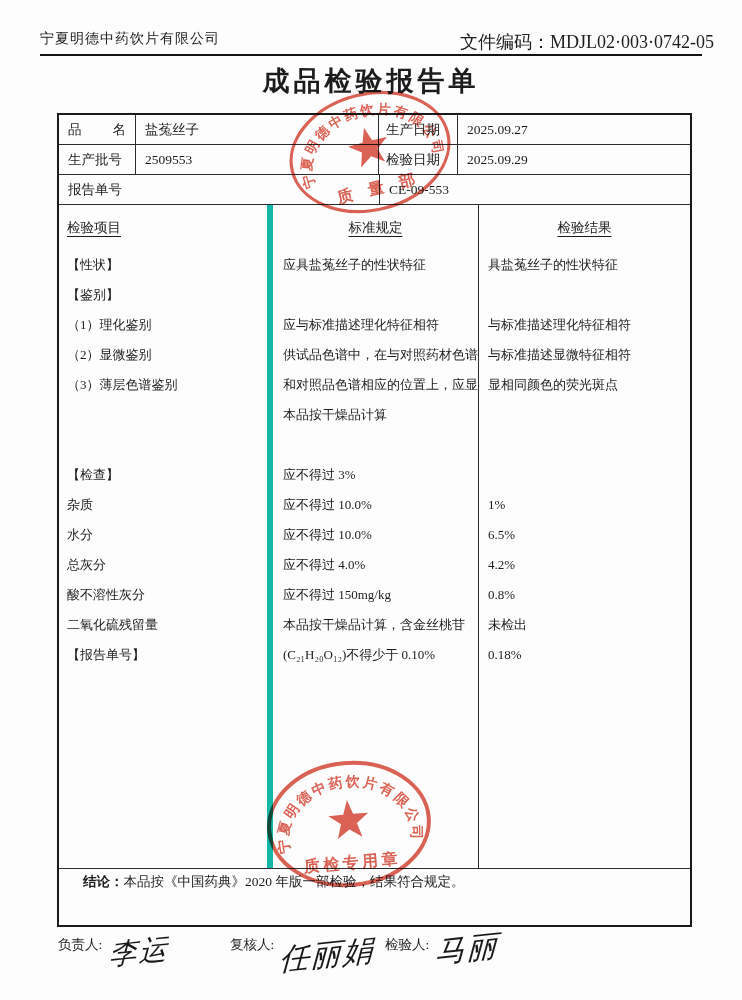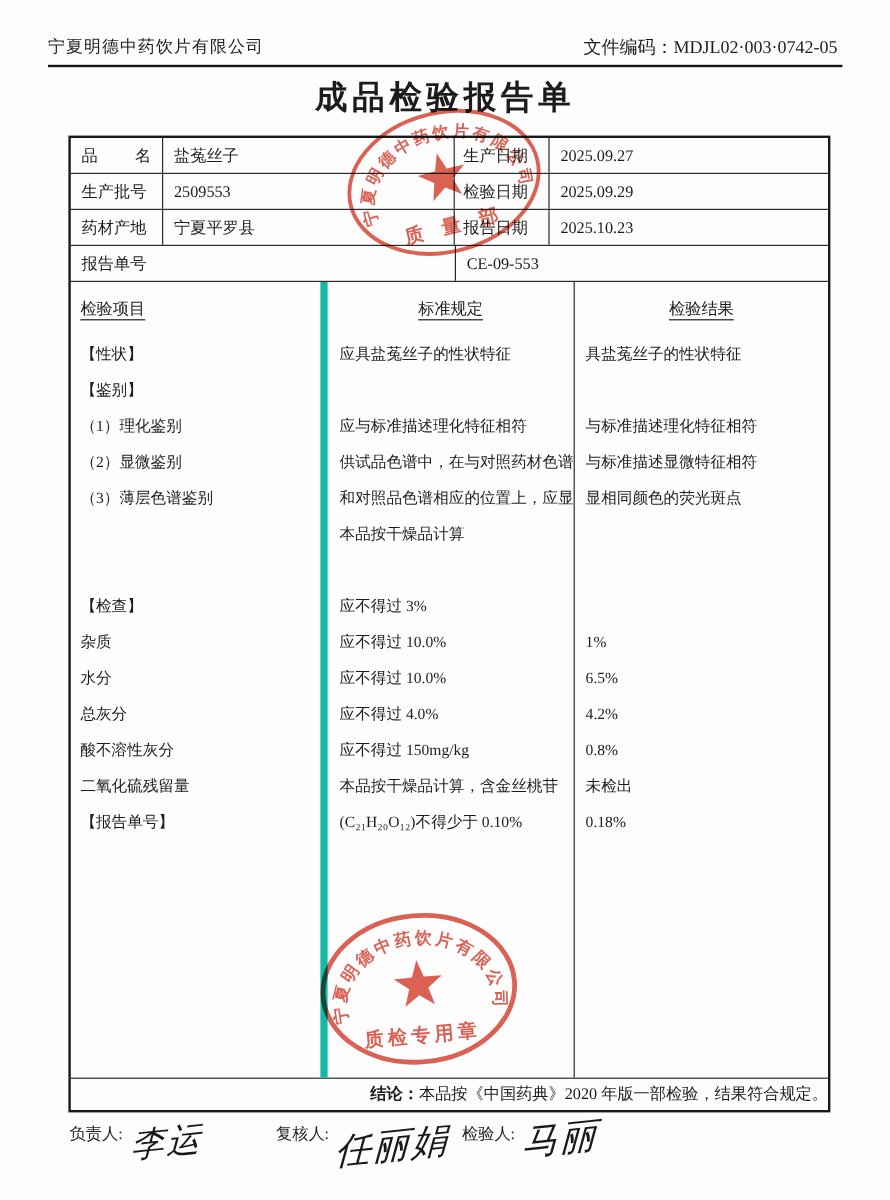--- a/index.html
+++ b/index.html
@@ -3,21 +3,21 @@
 <meta charset="utf-8">
 <style>
   html,body{margin:0;padding:0;}
   body{
     width:742px;height:1000px;position:relative;background:#fdfdfd;
     font-family:"Liberation Serif","DejaVu Serif",serif;color:#1c1c1c;
     overflow:hidden;
   }
   
   .hdr-left{position:absolute;left:40px;top:30px;font-size:14px;letter-spacing:1px;}
-  .hdr-right{position:absolute;right:44px;top:30px;font-size:15px;}
+  .hdr-right{position:absolute;right:28px;top:30px;font-size:18px;}
   .hdr-rule{position:absolute;left:40px;top:54px;width:662px;height:2px;background:#141414;}
   .doc-title{position:absolute;left:0;top:63px;width:742px;text-align:center;
     font-size:27px;font-weight:700;letter-spacing:4px;}
   
   .doc-table{position:absolute;left:57px;top:113px;width:635px;height:814px;
     border:2px solid #1a1a1a;box-sizing:border-box;background:transparent;}
   
   .info-row{display:flex;height:30px;border-bottom:1px solid #2b2b2b;box-sizing:border-box;}
   .info-row .cell{box-sizing:border-box;font-size:13.5px;line-height:29px;overflow:hidden;}
   .cl1{width:77px;border-right:1px solid #2b2b2b;padding:0 9px;}
@@ -36,21 +36,21 @@
   .mhead span{text-decoration:underline;text-underline-offset:4px;}
   .mh-left{padding-left:8px;text-align:left;}
   .mh-center{text-align:center;}
   .tlines{font-size:13px;}
   .tlines .tline{height:30px;line-height:30px;white-space:nowrap;}
   .mcol1 .tline{padding-left:8px;}
   .mcol2 .tline{padding-left:10px;}
   .mcol3 .tline{padding-left:9px;}
   
   .concl-row{height:26px;border-top:1px solid #2b2b2b;box-sizing:border-box;
-    line-height:25px;font-size:13.5px;padding-left:8px;white-space:nowrap;text-align:right;}
+    line-height:25px;font-size:13.5px;padding-left:24px;white-space:nowrap;}
   .concl-label{font-weight:700;}
   
   .sig-row{position:absolute;left:57px;top:933px;width:635px;height:60px;font-size:13.5px;}
   .sig-label{position:absolute;top:3px;}
   .sig-l1{left:1px;} .sig-l2{left:173px;} .sig-l3{left:328px;}
   .sig-name{position:absolute;font-size:28px;color:#191919;font-style:italic;
     transform:rotate(-6deg) skewX(-8deg);white-space:nowrap;letter-spacing:2px;}
   .sig-n1{left:52px;top:0px;}
   .sig-n2{left:222px;top:2px;font-size:30px;}
   .sig-n3{left:378px;top:-4px;font-size:30px;}
@@ -74,26 +74,20 @@
     <div class="cell cl1 justify-label">品 名</div>
     <div class="cell cv1">盐菟丝子</div>
     <div class="cell cl2">生产日期</div>
     <div class="cell cv2">2025.09.27</div>
   </div>
   <div class="info-row">
     <div class="cell cl1">生产批号</div>
     <div class="cell cv1">2509553</div>
     <div class="cell cl2">检验日期</div>
     <div class="cell cv2">2025.09.29</div>
-  </div>
-  <div class="info-row">
-    <div class="cell cl1">药材产地</div>
-    <div class="cell cv1">宁夏平罗县</div>
-    <div class="cell cl2">报告日期</div>
-    <div class="cell cv2">2025.10.23</div>
   </div>
   <div class="info-row">
     <div class="cell cspan">报告单号</div>
     <div class="cell cv2">CE-09-553</div>
   </div>
 
   <div class="main-sec">
     <div class="mcol mcol1">
       <div class="mhead mh-left"><span>检验项目</span></div>
       <div class="tlines">

